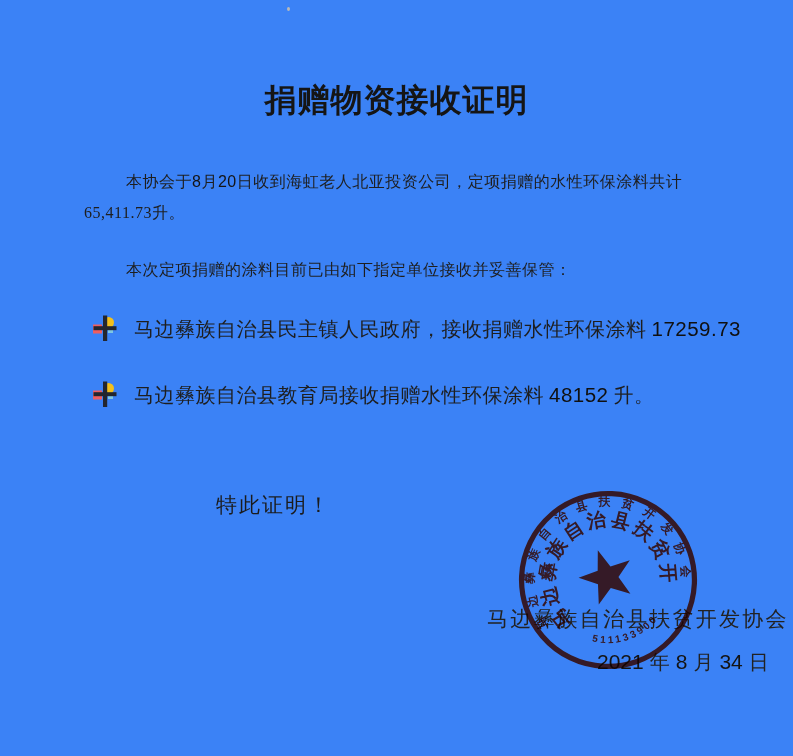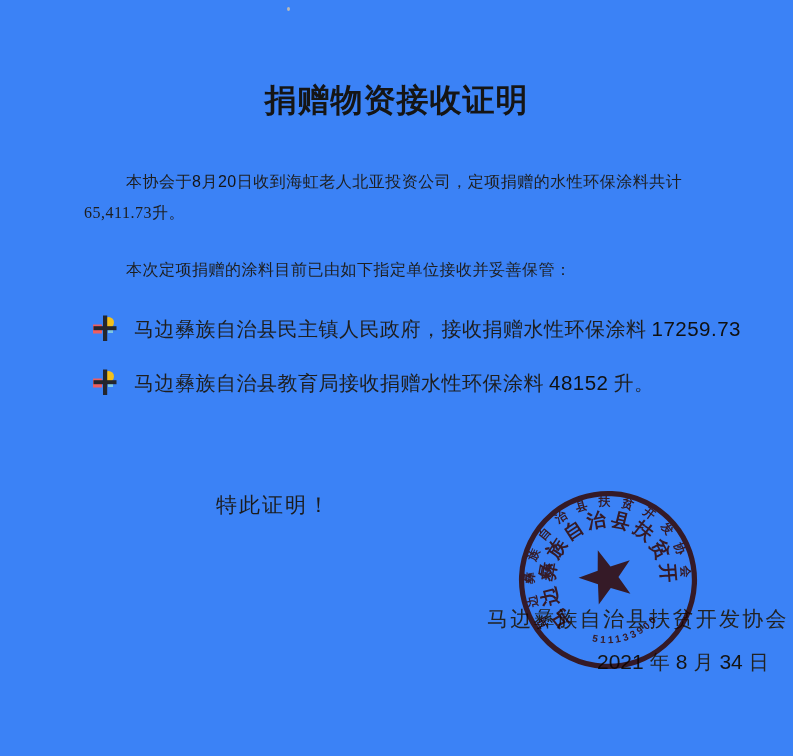--- a/index.html
+++ b/index.html
@@ -30,21 +30,21 @@
   .num{
     font-family:"Liberation Sans","DejaVu Sans",sans-serif;
     color:#141414;
   }
   .bullet{
     position:absolute;left:84px;width:672px;
     padding-left:50px;box-sizing:border-box;
     font-size:20px;line-height:33px;letter-spacing:0.5px;
   }
   .bullet1{top:291px;margin-top:21px;}
-  .bullet2{top:366px;}
+  .bullet2{top:378px;}
   .bullet .bicon{position:absolute;left:8px;top:3px;width:26px;height:27px;}
   .bignum{
     font-family:"Liberation Sans","DejaVu Sans",sans-serif;
     font-size:20.5px;color:#101010;margin:0 5px;
   }
   .closing{
     position:absolute;left:200px;top:491px;
     font-size:21px;letter-spacing:2px;color:#1b1b1b;margin-left:16px;
   }
   .signature{

